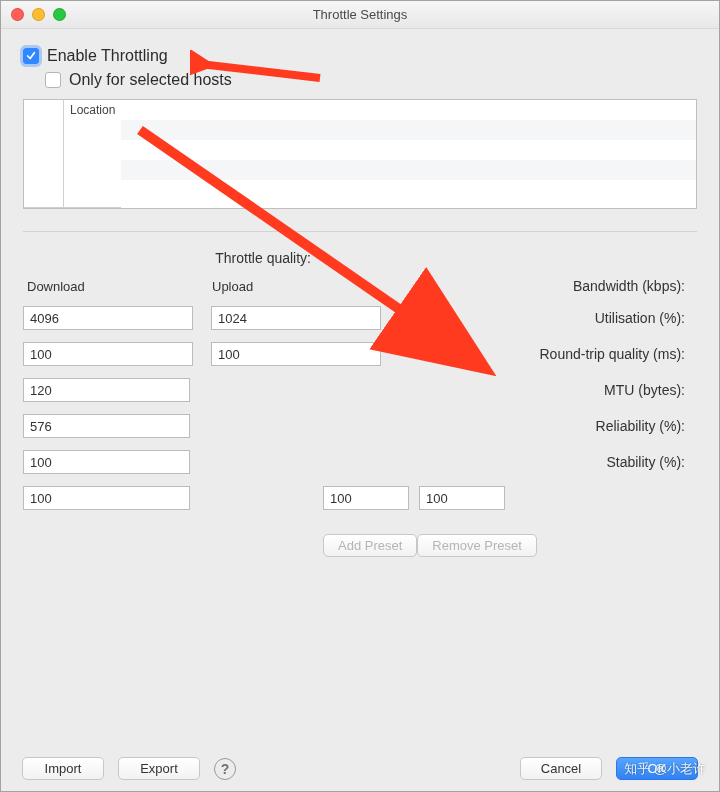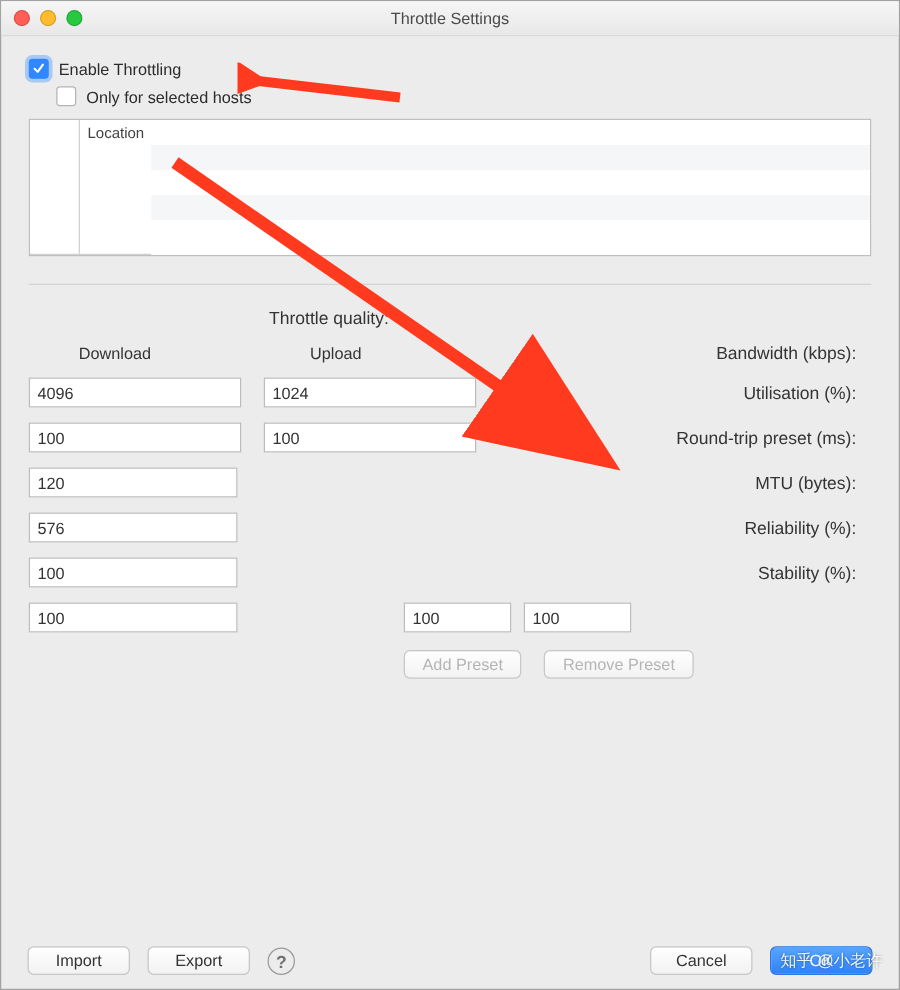--- a/index.html
+++ b/index.html
@@ -41,21 +41,21 @@
     background:#fff; border:1px solid #b5b5b5;
     display:inline-flex; align-items:center; justify-content:center;
     margin-right:8px; cursor:pointer;
   }
   .chk.checked{
     background:#2f88ff; border-color:#2f88ff;
     box-shadow: 0 0 0 3px rgba(47,136,255,.35);
   }
   .chk.checked svg{ display:block; }
   .chk svg{ display:none; }
-  .check-label{ font-size:13px; }
+  .check-label{ font-size:16px; }
   .sub { margin-left:22px; }
 
   .hostbox {
     margin-top:10px;
     border:1px solid #bfbfbf; background:#fff; height:110px;
     display:flex; flex-direction:row;
   }
   .hosthead{
     display:flex; border-bottom:1px solid #d0d0d0;
     font-size:12px; color:#444;
@@ -78,21 +78,21 @@
   .btn.disabled{ color:#b5b5b5; cursor:default; }
   .btn.primary{
     background:linear-gradient(#57a5ff,#2f82f7);
     border-color:#2e76e0; color:#fff;
   }
 
   hr.sep{ border:none; border-top:1px solid #d3d3d3; margin:22px 0 18px 0; }
 
   .form { display:grid; grid-template-columns: 300px 1fr; row-gap:12px; align-items:center; }
   .lbl { text-align:right; padding-right:12px; font-size:14px; color:#333; }
-  .cols-head{ display:grid; grid-template-columns: 185px 170px; font-size:13px; color:#333; padding-left:4px;margin-left:36px; }
+  .cols-head{ display:grid; grid-template-columns: 185px 170px; font-size:13px; color:#333; padding-left:4px; }
   .pair { display:grid; grid-template-columns: 180px 170px; gap:8px; }
   .single input{ width:167px; }
   .range { display:flex; gap:10px; }
   .range input{ width:86px; }
 
   input.txt{
     height:24px; border:1px solid #bcbcbc; background:#fff;
     padding:0 6px; font-size:13px; color:#333;
   }
   .pair input{ width:170px; }
@@ -104,21 +104,21 @@
     cursor:pointer;
   }
   .select .caret{
     position:absolute; right:0; top:0; width:22px; height:100%;
     background:#4a90ff; border-left:1px solid #bcbcbc;
     border-top-right-radius:4px; border-bottom-right-radius:4px;
     display:flex; flex-direction:column; align-items:center; justify-content:center;
   }
   .select .caret svg{ display:block; }
 
-  .preset-btns{ grid-column:2; display:flex; gap:18px; margin-top:2px; }
+  .preset-btns{ grid-column:2; display:flex; margin-top:12px; }
 
   .footer{
     position:absolute; bottom:12px; left:22px; right:22px;
     display:flex; align-items:center;
   }
   .footer .left{ display:flex; gap:14px; align-items:center; }
   .help{
     width:22px; height:22px; border-radius:50%;
     border:1.5px solid #9a9a9a; color:#6f6f6f;
     display:flex; align-items:center; justify-content:center;
@@ -194,21 +194,21 @@
         <input class="txt" value="4096" style="">
         <input class="txt" value="1024" style="">
       </div>
 
       <div class="lbl">Utilisation (%):</div>
       <div class="pair">
         <input class="txt" value="100" style="">
         <input class="txt" value="100" style="">
       </div>
 
-      <div class="lbl">Round-trip preset (ms):</div>
+      <div class="lbl">Round-trip quality (ms):</div>
       <div class="single"><input class="txt" value="120" style=""></div>
 
       <div class="lbl">MTU (bytes):</div>
       <div class="single"><input class="txt" value="576" style=""></div>
 
       <div class="lbl">Reliability (%):</div>
       <div class="single"><input class="txt" value="100" style=""></div>
 
       <div class="lbl">Stability (%):</div>
       <div class="single"><input class="txt" value="100" style=""></div>

